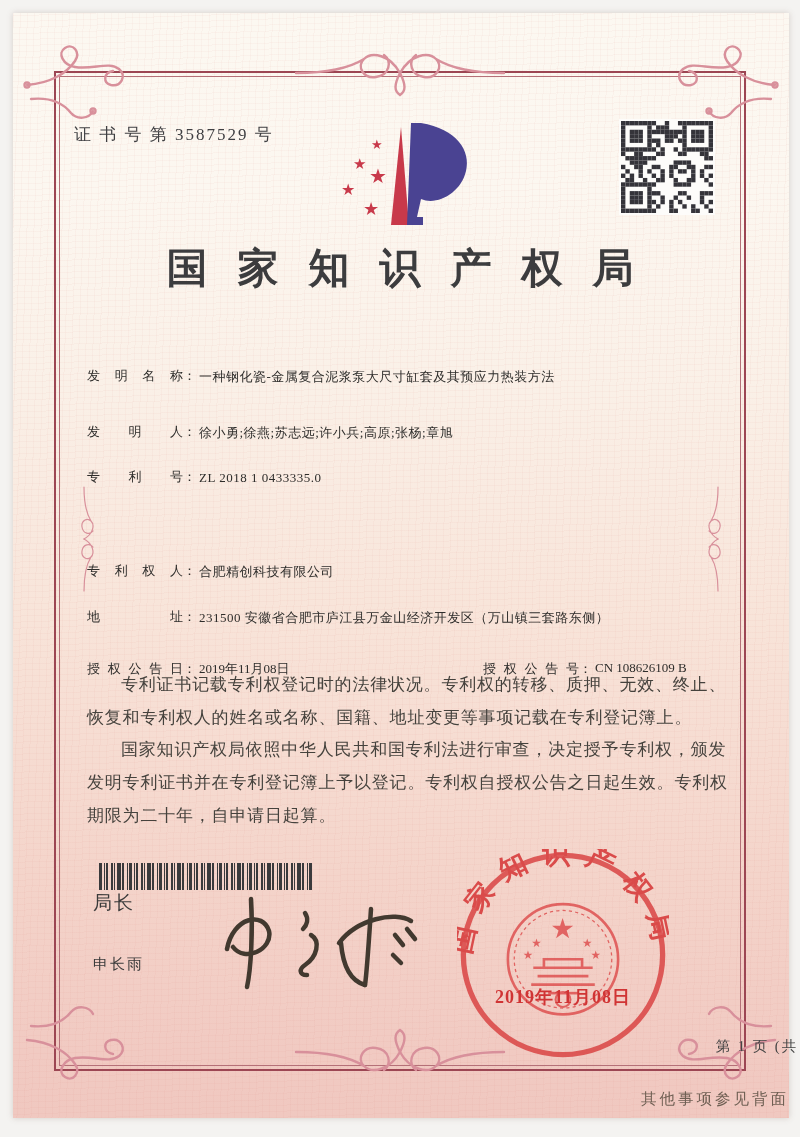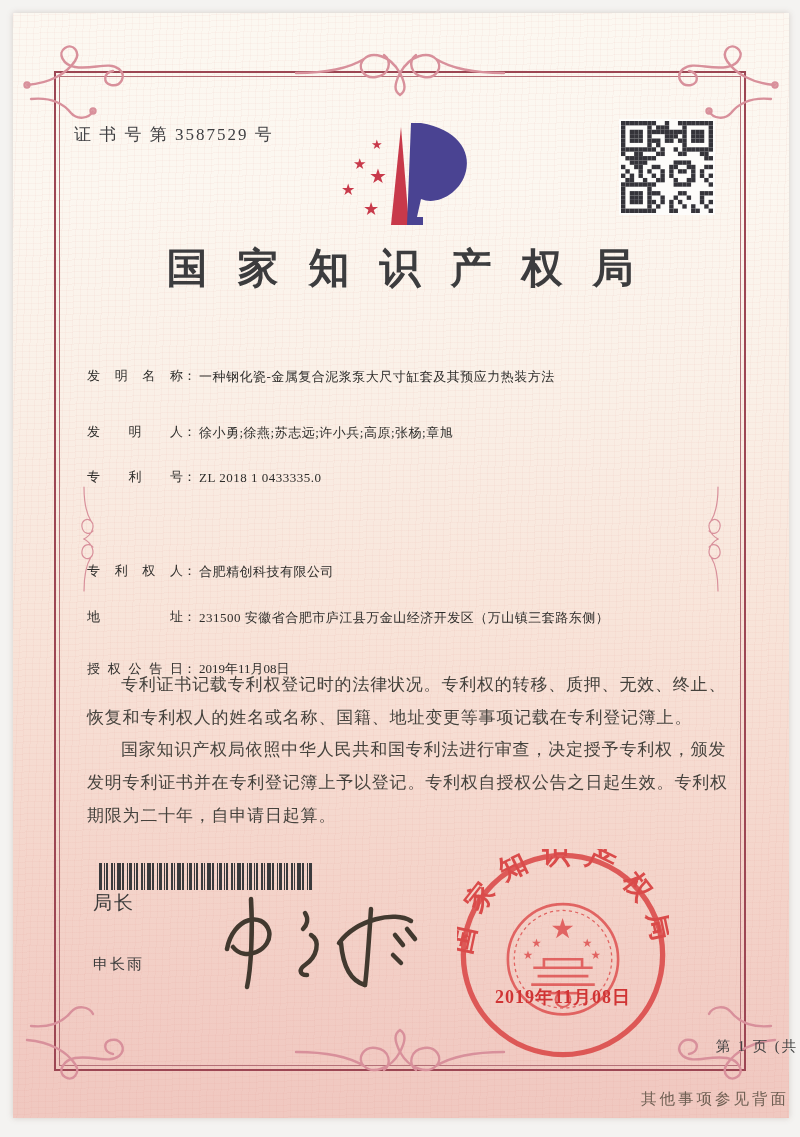--- a/index.html
+++ b/index.html
@@ -362,20 +362,23 @@
     <span class="flabel">专利号</span><span class="fcolon">：</span><span class="fvalue">ZL 2018 1 0433335.0</span>
   </div>
   <div class="field-row" style="top:533px;">
     <span class="flabel">专利权人</span><span class="fcolon">：</span><span class="fvalue">合肥精创科技有限公司</span>
   </div>
   <div class="field-row" style="top:579px;">
     <span class="flabel">地址</span><span class="fcolon">：</span><span class="fvalue narrow">231500 安徽省合肥市庐江县万金山经济开发区（万山镇三套路东侧）</span>
   </div>
   <div class="field-row" style="top:631px;width:652px;">
     <span class="flabel">授权公告日</span><span class="fcolon">：</span><span>2019年11月08日</span>
+    <span class="pair2">
+      <span class="flabel">授权公告号</span><span class="fcolon">：</span><span>CN 108626109 B</span>
+    </span>
   </div>
 
   <div class="body-text">
     <p>专利证书记载专利权登记时的法律状况。专利权的转移、质押、无效、终止、恢复和专利权人的姓名或名称、国籍、地址变更等事项记载在专利登记簿上。</p>
     <p>国家知识产权局依照中华人民共和国专利法进行审查，决定授予专利权，颁发发明专利证书并在专利登记簿上予以登记。专利权自授权公告之日起生效。专利权期限为二十年，自申请日起算。</p>
   </div>
 
   <svg class="barcode" width="216" height="27" viewBox="0 0 216 27">
     <g id="barcode-bars" fill="#3a3a3c">
         <rect x="0" y="0" width="3" height="27"></rect>

